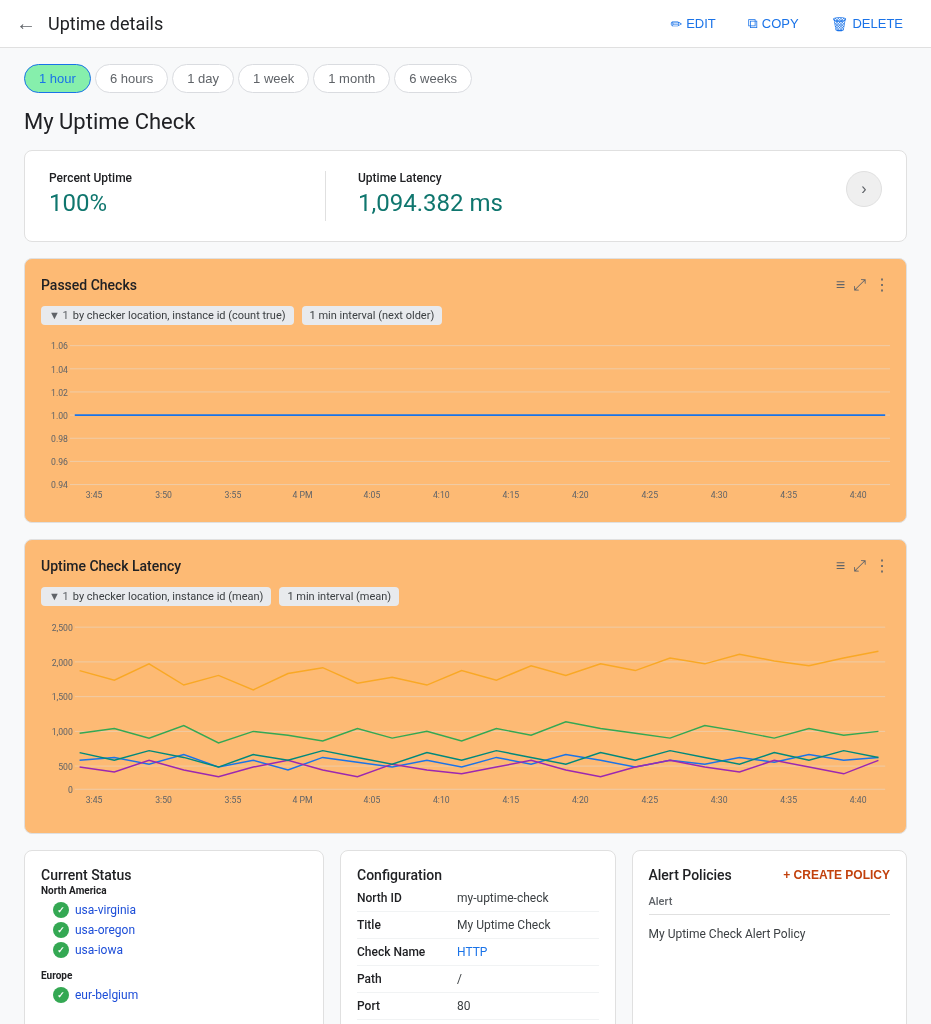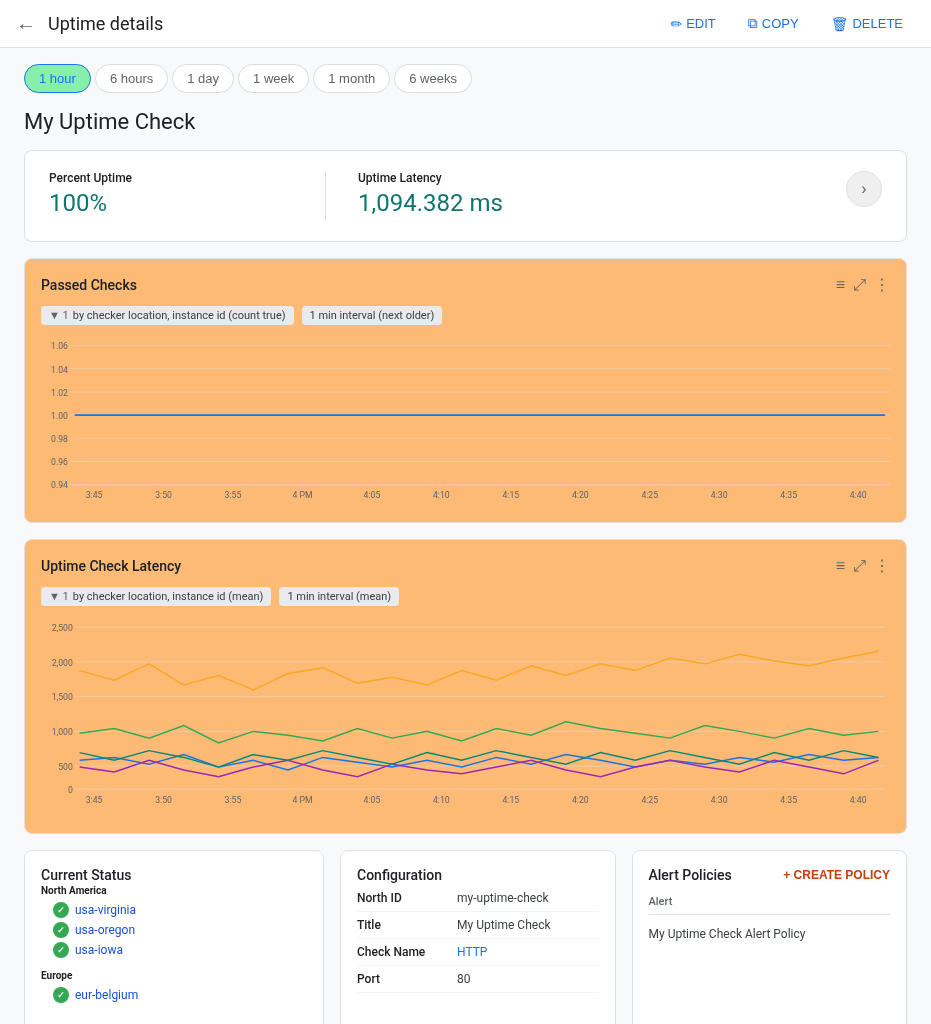--- a/index.html
+++ b/index.html
@@ -275,20 +275,24 @@
           </tr>
           <tr>
             <td>Title</td>
             <td>My Uptime Check</td>
           </tr>
           <tr>
             <td>Check Name</td>
             <td><span class="config-link">HTTP</span></td>
           </tr>
           <tr>
+            <td>Path</td>
+            <td>/</td>
+          </tr>
+          <tr>
             <td>Port</td>
             <td>80</td>
           </tr>
 
         </tbody>
       </table>
     </div>
 
     <div class="bottom-card">
       <div class="alert-header">

